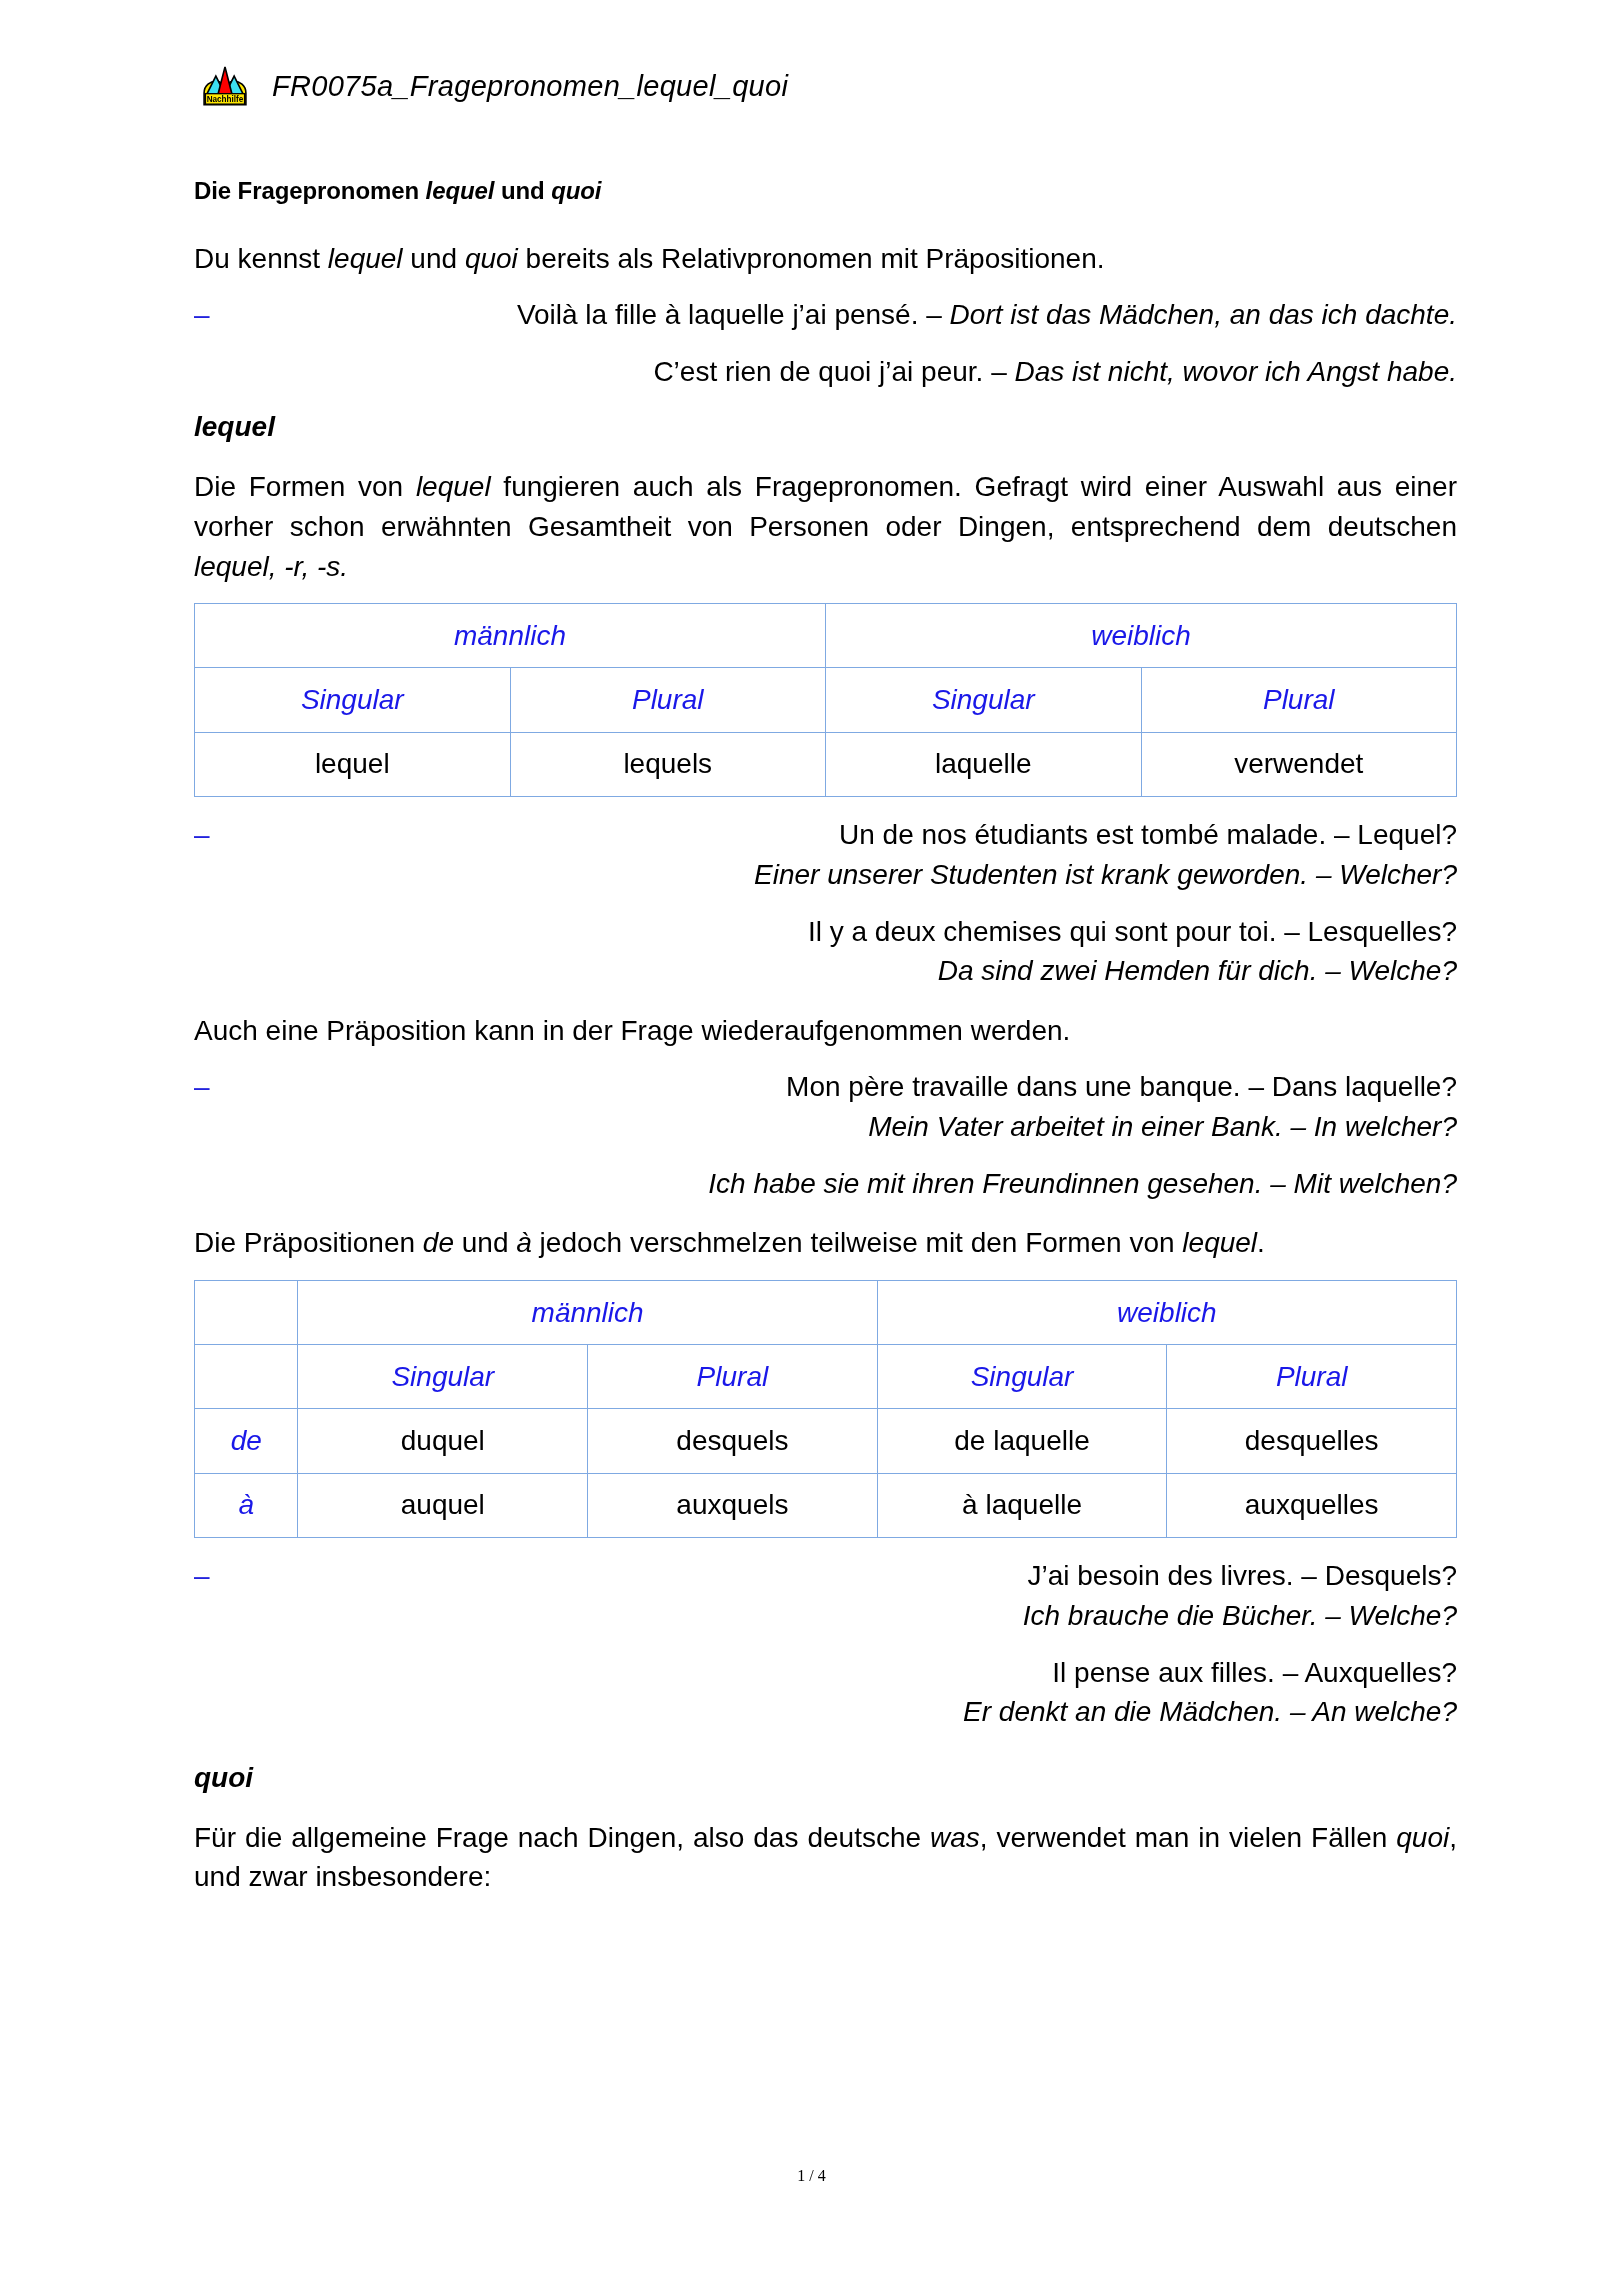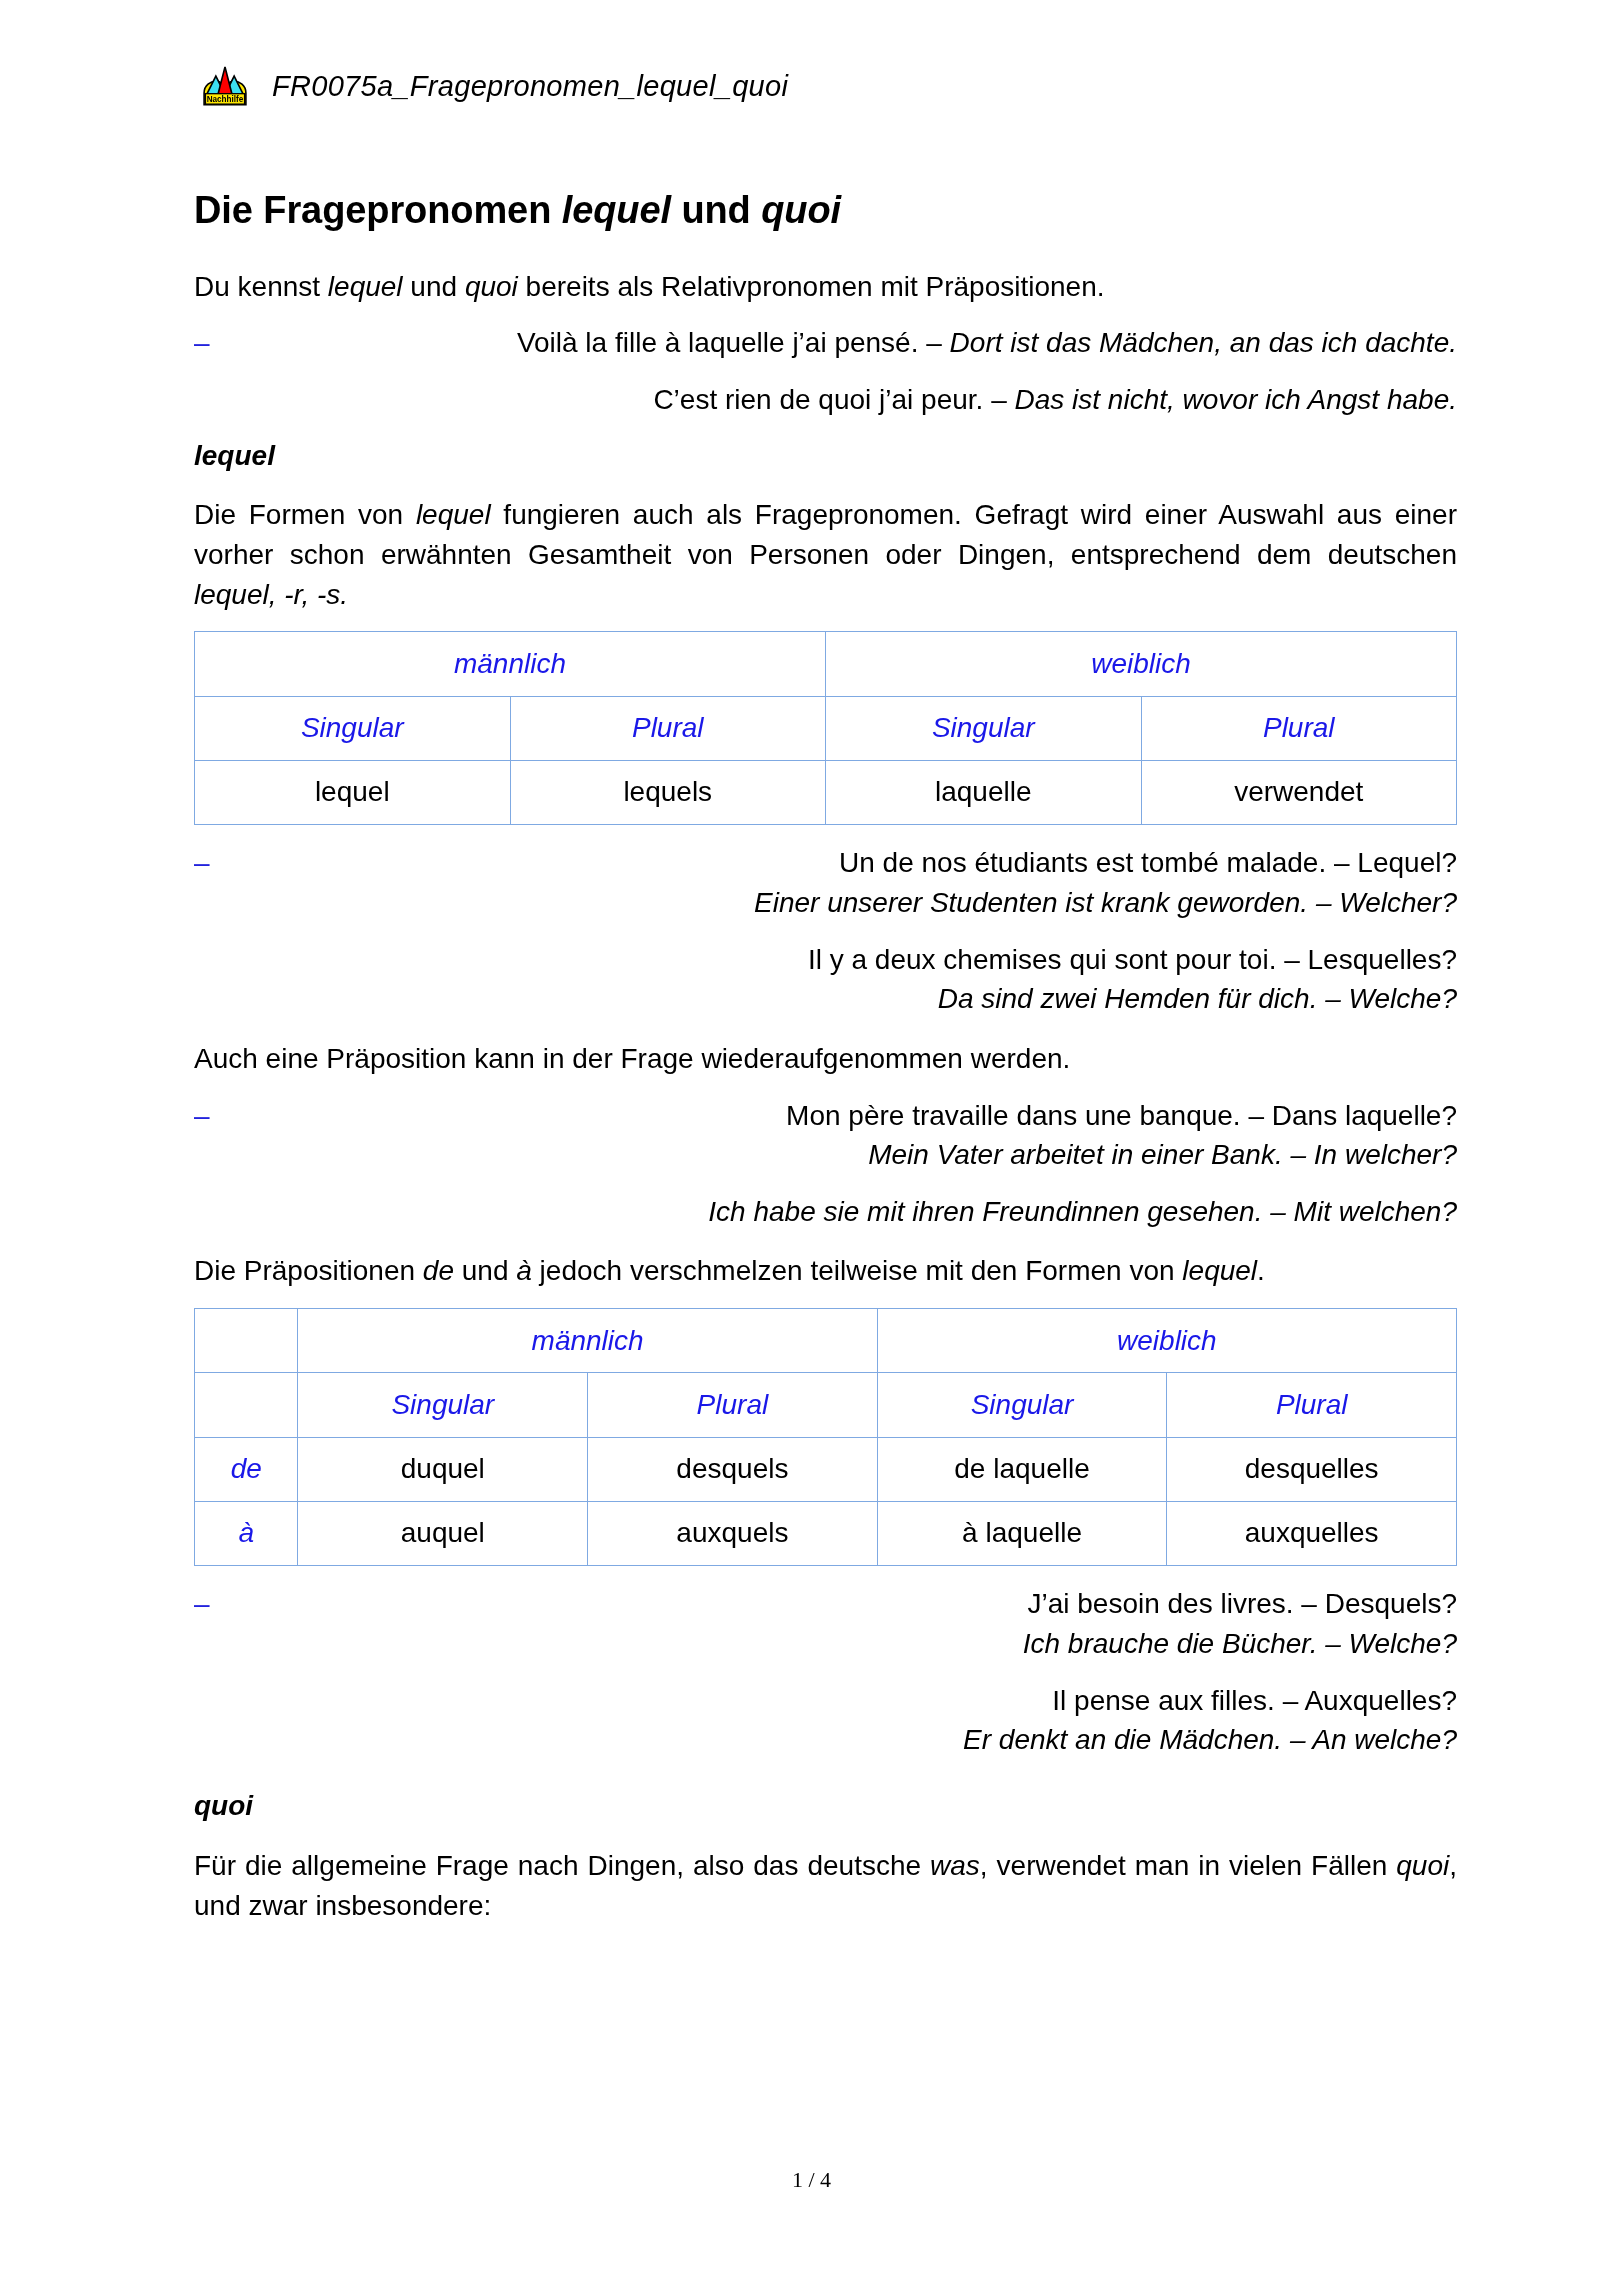--- a/index.html
+++ b/index.html
@@ -51,23 +51,23 @@
 
   
   .content {
     position: absolute;
     left: 194px;
     top: 177px;
     width: 1263px;
   }
 
   h1.doc-title {
-    font-size: 38px;
+    font-size: 24px;
     font-weight: bold;
-    margin: 12px 0 34px 0;
+    margin: 0 0 34px 0;
     line-height: 1.15;
     letter-spacing: -0.1px;
   }
   h1.doc-title em { font-style: italic; }
 
   .para {
     font-size: 28px;
     line-height: 1.42;
     margin: 0 0 17px 0;
   }
@@ -138,21 +138,21 @@
   table.grid td.blank { border: 1.3px solid #7FA9E2; }
 
   
   .footer {
     position: absolute;
     left: 0;
     top: 2167px;
     width: 1623px;
     text-align: center;
     font-family: "Liberation Serif", "DejaVu Serif", serif;
-    font-size: 22px;
+    font-size: 16px;
     color: #000;
   }
 </style>
 </head>
 <body>
 
 <div class="page">
 
   <div class="header">
     <div class="logo">

